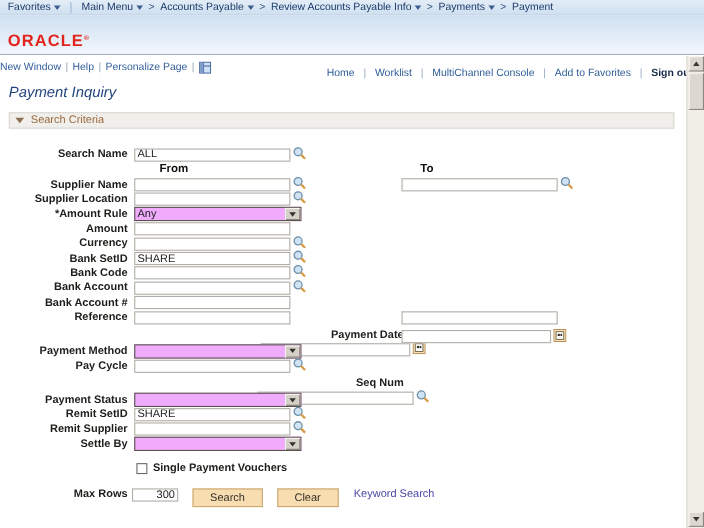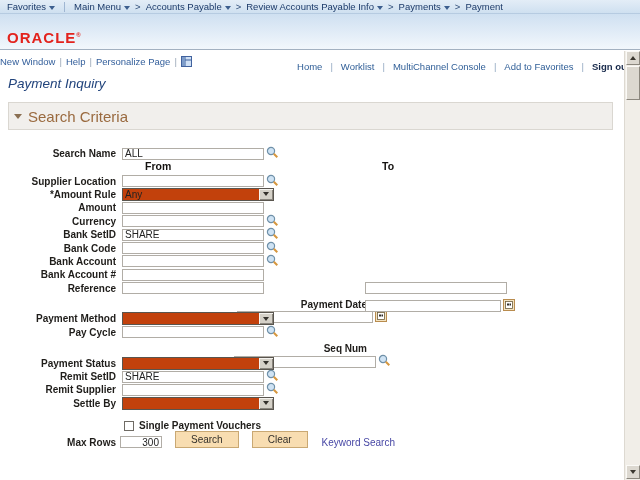--- a/index.html
+++ b/index.html
@@ -30,59 +30,59 @@
   .logo sup { font-size:6px; }
 
   
   .content { position:absolute; top:51px; left:0; width:622px; }
   .page-links { text-align:right; font-size:9.5px; color:#35609c; margin:5px 4px 0 0;
     display:flex; justify-content:flex-start; align-items:center; }
   .pl-link { color:#35609c; cursor:pointer; }
   .pl-div { color:#9aa7b8; margin:0 4px; }
   .page-title { font-size:13.5px; font-weight:normal; color:#22447c; margin:9px 0 0 8px;font-style:italic; }
 
-  .section-hdr { margin:11px 9px 0 8px; height:28px; background:#f1efec;
+  .section-hdr { margin:11px 9px 0 8px; height:15px; background:#f1efec;
     border:1px solid #dad7d1; display:flex; align-items:center; padding-left:5px;
-    font-size:15px; color:#9a6a3f; cursor:pointer; }
+    font-size:10px; color:#9a6a3f; cursor:pointer; }
   .sec-tri { width:0; height:0; border-left:4px solid transparent;
     border-right:4px solid transparent; border-top:5px solid #8a6f52; margin-right:6px; }
 
   
   .form { margin-top:17px; font-size:10px; }
   .frow { position:relative; height:13.4px; display:flex; align-items:center; }
   .frow.gap { margin-top:4px;flex-direction:column; }
   .flabel { width:120px; text-align:right; font-weight:bold; color:#1f1d1a;
     padding-right:4px; white-space:nowrap; font-size:10px; }
   .ctl { display:inline-flex; align-items:center; margin-left:2px; }
   .fi { height:12px; width:142px; border:1px solid #b1ada6; font-size:10px;
     padding:0 2px; font-family:"Liberation Sans", sans-serif; color:#222; }
   .fi.date { width:136px; }
   .fi.maxrows { width:42px; text-align:right; }
   .lk { margin-left:2px; cursor:pointer; display:inline-block; }
   .cal { margin-left:2px; cursor:pointer; display:inline-block; }
-  .sel { width:152px; height:13px; border:1px solid #59554e; background:#c2410c;
+  .sel { width:152px; height:13px; border:1px solid #59554e; background:#f0abfc;
     display:inline-flex; align-items:center; cursor:pointer; }
   .sel-val { flex:1; padding-left:2px; font-size:10px; color:#222; white-space:nowrap;
     overflow:hidden; }
   .sel-arrow { width:14px; height:11px; margin-right:0; background:#d5d1c8;
     box-shadow:inset 1px 1px 0 #f5f3ef, inset -1px -1px 0 #8a867e;
     display:flex; align-items:center; justify-content:center; }
   .sel-arrow .tri-dn { width:0; height:0; border-left:3px solid transparent;
     border-right:3px solid transparent; border-top:4px solid #33302b; }
   .to-wrap { position:absolute; left:363px; top:0; height:100%; display:inline-flex;
     align-items:center; }
   .frow-hdr { position:relative; height:14px; font-weight:bold; font-size:10.5px; color:#141210; }
   .hdr-from { position:absolute; left:145px; top:0; }
   .hdr-to { position:absolute; left:382px; top:0; }
 
   .cb-row { margin:10px 0 0 124px; display:flex; align-items:flex-end; }
   .cb { width:10px; height:10px; border:1px solid #6f6b64; background:#fff; cursor:pointer; }
   .cb-label { font-weight:bold; font-size:10px; color:#1f1d1a; margin-left:5px; }
 
-  .action-row { display:flex; align-items:flex-end; font-size:10px; }
+  .action-row { margin-top:13px; display:flex; align-items:flex-start; font-size:10px; }
   .btn { background:#f8ddb1; border:1px solid #c9a873; height:17px; padding:0 15px;
     font-size:10px; color:#33302b; font-family:"Liberation Sans", sans-serif; cursor:pointer; }
   .btn-search { margin-left:13px; }
   .btn-clear { margin-left:13px; }
   .kw-link { margin-left:14px; color:#4747a5; cursor:pointer; }
 
   
   .sb { position:absolute; top:51px; right:0; width:16px; height:429px; background:#f1eee8;
     border-left:1px solid #ddd9d1; }
   .sb-btn { position:absolute; left:1px; width:14px; height:14px; background:#dcd8d0;
@@ -166,20 +166,39 @@
                 <circle cx="5" cy="5" r="3.6" fill="#cfe3f4" stroke="#6f90a8" stroke-width="1.2"></circle>
                 <line x1="7.8" y1="7.8" x2="11.3" y2="11.3" stroke="#d6973f" stroke-width="2"></line>
               </svg></span>
           </span>
         </div>
         <div class="frow-hdr">
           <span class="hdr-from">From</span>
           <span class="hdr-to">To</span>
         </div>
         <div class="frow">
+          <span class="flabel">Supplier Name</span>
+          <span class="ctl">
+            <input class="fi" style="">
+            <span class="lk"><svg width="13" height="13" viewBox="0 0 13 13">
+                <circle cx="5" cy="5" r="3.6" fill="#cfe3f4" stroke="#6f90a8" stroke-width="1.2"></circle>
+                <line x1="7.8" y1="7.8" x2="11.3" y2="11.3" stroke="#d6973f" stroke-width="2"></line>
+              </svg></span>
+          </span>
+          <span class="to-wrap">
+            <span class="ctl">
+              <input class="fi" style="">
+              <span class="lk"><svg width="13" height="13" viewBox="0 0 13 13">
+                  <circle cx="5" cy="5" r="3.6" fill="#cfe3f4" stroke="#6f90a8" stroke-width="1.2"></circle>
+                  <line x1="7.8" y1="7.8" x2="11.3" y2="11.3" stroke="#d6973f" stroke-width="2"></line>
+                </svg></span>
+            </span>
+          </span>
+        </div>
+        <div class="frow">
           <span class="flabel">Supplier Location</span>
           <span class="ctl">
             <input class="fi" style="">
             <span class="lk"><svg width="13" height="13" viewBox="0 0 13 13">
                 <circle cx="5" cy="5" r="3.6" fill="#cfe3f4" stroke="#6f90a8" stroke-width="1.2"></circle>
                 <line x1="7.8" y1="7.8" x2="11.3" y2="11.3" stroke="#d6973f" stroke-width="2"></line>
               </svg></span>
           </span>
         </div>
         <div class="frow">

